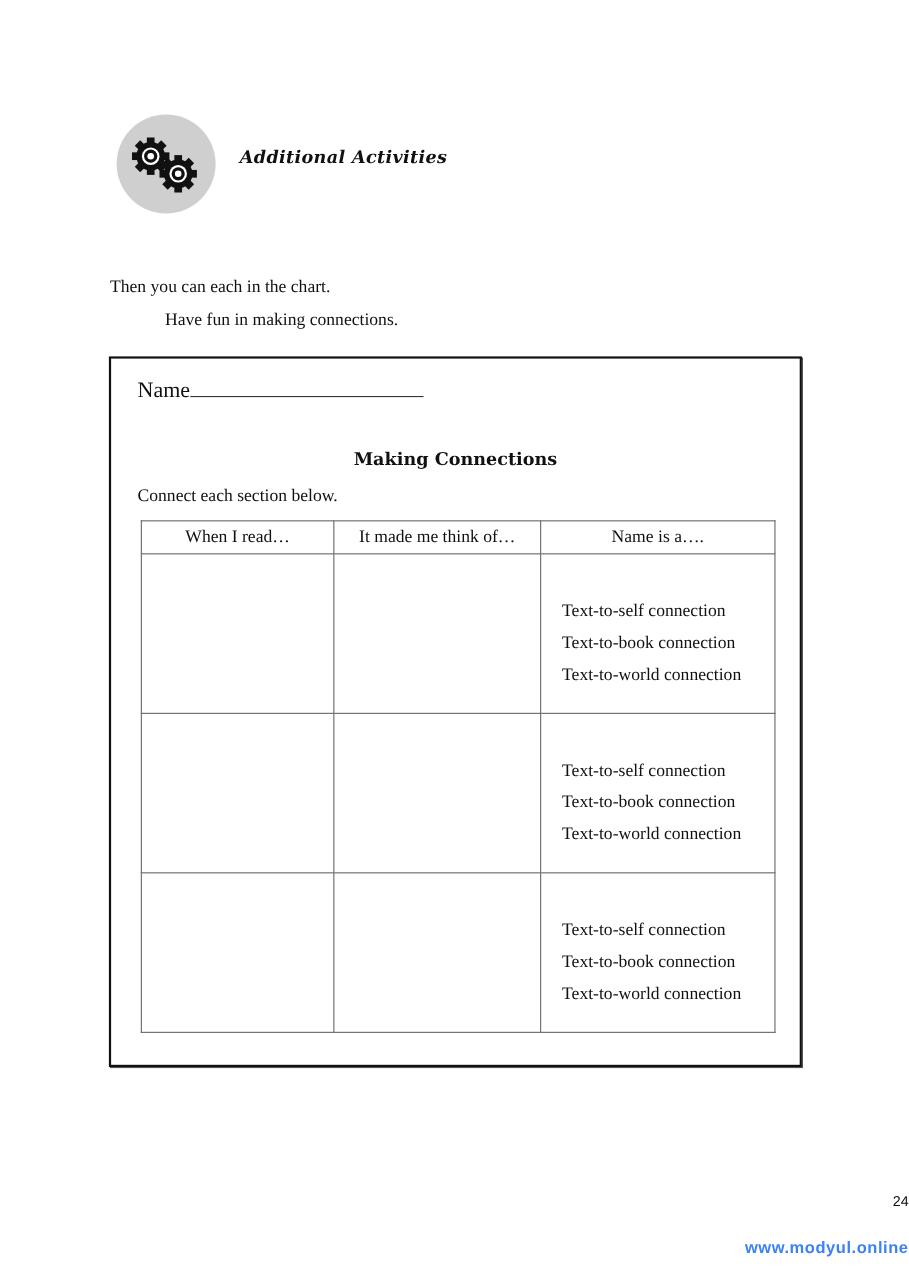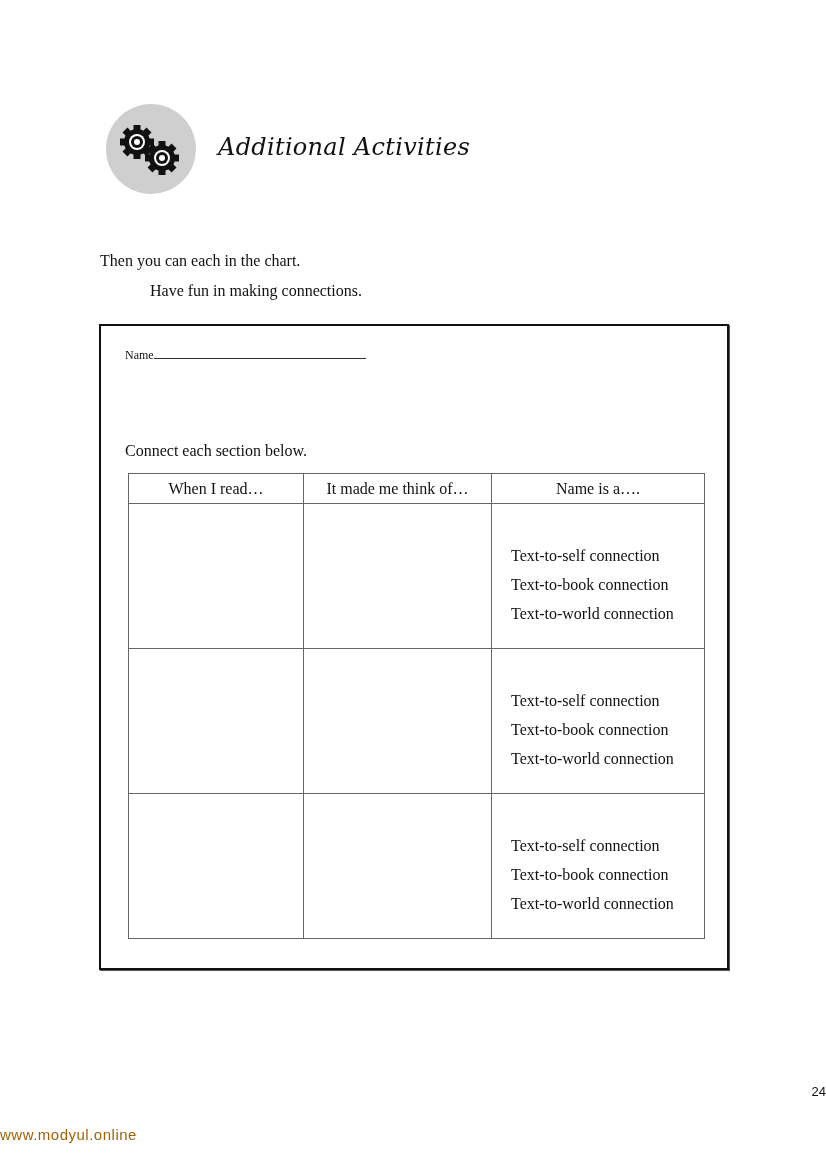--- a/index.html
+++ b/index.html
@@ -1,47 +1,47 @@
 <!DOCTYPE html>
 <html><head>
   <meta charset="utf-8">
   <style>
     html, body { margin: 0; padding: 0; background: #ffffff; }
     body { width: 826px; height: 1169px; position: relative; overflow: hidden;
            font-family: "DejaVu Serif", "Liberation Serif", serif; color: #111; }
     .icon-circle { position: absolute; left: 106px; top: 104px; width: 90px; height: 90px;
                    border-radius: 50%; background: #cfcfcf; }
     .icon-circle svg { position: absolute; left: 0; top: 0; }
-    .section-title { position: absolute; left: 218px; top: 133px; font-size: 24px; font-weight: normal;
+    .section-title { position: absolute; left: 218px; top: 133px; font-size: 16px; font-weight: bold;
                      font-style: italic; letter-spacing: 0.3px; font-family: "DejaVu Serif", serif; }
     .para { position: absolute; left: 100px; width: 620px; font-size: 15px; line-height: 19.5px;
             font-family: "Liberation Serif", "DejaVu Serif", serif; font-size: 16px; }
     .p1 { top: 231px; }
     .p2 { top: 281px; }
     .indent { display: inline-block; width: 50px; }
     .box { position: absolute; left: 99px; top: 324px; width: 626px; height: 642px;
            border: 2px solid #111; box-shadow: 1px 1px 0 #555; }
-    .name-line { position: absolute; left: 24px; top: 18px; font-size: 12px;
+    .name-line { position: absolute; left: 24px; top: 18px; font-size: 20px;
                  font-family: "Liberation Serif", serif; }
     .name-blank { display: inline-block; width: 212px; border-bottom: 1px solid #333; height: 14px; vertical-align: baseline; }
     .box-title { position: absolute; left: 0; width: 100%; top: 82px; text-align: center; font-weight: bold;
                  font-size: 16px; font-family: "DejaVu Serif", serif; }
     .box-instr { position: absolute; left: 24px; top: 116px; font-size: 16px; font-family: "Liberation Serif", serif; }
     table.conn { position: absolute; left: 16px; top: 147px; border-collapse: collapse;
                  font-family: "Liberation Serif", serif; font-size: 16px; margin-left: 11px; }
     table.conn th, table.conn td { border: 1px solid #666; padding: 0; }
     table.conn th { font-weight: normal; height: 29px; text-align: center; }
     table.conn td { height: 144px; vertical-align: top; padding-left: 12px; }
     .col1 { width: 174px; } .col2 { width: 187px; } .col3 { width: 212px; }
     .opts { padding: 37px 0 0 7px; }
     .opt { line-height: 29px; height: 29px; white-space: nowrap; }
     .page-num { position: absolute; left: 0; width: 826px; top: 1084px; text-align: right; font-size: 13px;
                 font-family: "Liberation Sans", sans-serif; }
-    .watermark { position: absolute; left: 0; width: 826px; top: 1126px; text-align: left; font-size: 15px;
-                 color: #a16207; font-family: "Liberation Sans", sans-serif; letter-spacing: 0.5px; }
+    .watermark { position: absolute; left: 0; width: 826px; top: 1126px; text-align: right; font-size: 15px;
+                 color: #3b82f6; font-family: "Liberation Sans", sans-serif; letter-spacing: 0.5px; font-weight: bold; }
   </style>
 </head>
 <body>
 
 <div class="icon-circle">
   <svg width="90" height="90" viewBox="0 0 90 90">
     <g transform="translate(31,38)">
       <g fill="#111">
         <circle r="13"></circle>
         <rect x="-3.5" y="-17" width="7" height="34"></rect>
@@ -76,20 +76,21 @@
 </div>
 
 <div class="para p2">
   <span class="indent"></span><span>Have fun in making connections.</span>
 </div>
 
 <div class="box">
   <div class="name-line">
     <span>Name</span><span class="name-blank"></span>
   </div>
+  <div class="box-title">Making Connections</div>
   <div class="box-instr">Connect each section below.</div>
 
   <table class="conn">
     <thead>
       <tr>
         <th class="col1">When I read…</th>
         <th class="col2">It made me think of…</th>
         <th class="col3">Name is a….</th>
       </tr>
     </thead>

